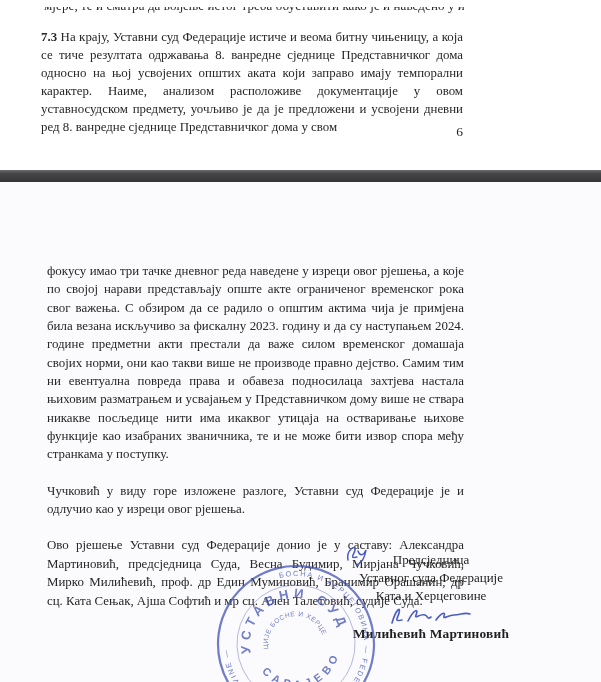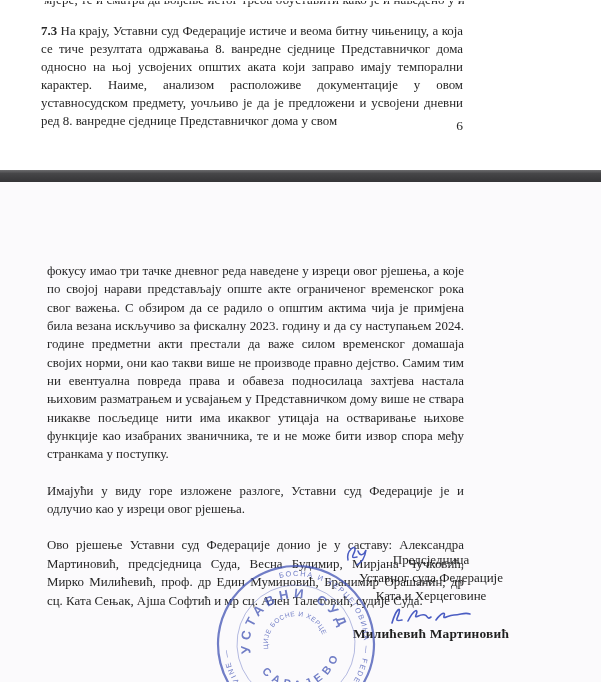--- a/index.html
+++ b/index.html
@@ -4,21 +4,21 @@
 <style>
   * { margin:0; padding:0; box-sizing:border-box; }
   html,body { width:601px; height:682px; }
   body {
     position:relative; overflow:hidden; background:#ffffff;
     font-family:"Liberation Serif","DejaVu Serif",serif;
     color:#272727;
   }
 
   
-  .page6 { position:absolute; top:1px; left:0; width:601px; height:170px; background:#ffffff; }
+  .page6 { position:absolute; top:7px; left:0; width:601px; height:170px; background:#ffffff; }
   .cutline-clip {
     position:absolute; top:0; left:44px; width:420px; height:9px; overflow:hidden;
   }
   .cutline-text {
     margin-top:-10px; line-height:18px; font-size:13px; white-space:nowrap; letter-spacing:0.1px;
   }
   .p73 {
     position:absolute; top:21px; left:41px; width:422px;
     font-size:12.9px; line-height:18.1px; text-align:justify;
   }
@@ -72,21 +72,21 @@
 
   <div class="pagenum">6</div>
 </div>
 
 <div class="divider"></div>
 
 <div class="page7">
 
   <div class="body7">
     <p>фокусу имао три тачке дневног реда наведене у изреци овог рјешења, а које по својој нарави представљају опште акте ограниченог временског рока свог важења. С обзиром да се радило о општим актима чија је примјена била везана искључиво за фискалну 2023. годину и да су наступањем 2024. године предметни акти престали да важе силом временског домашаја својих норми, они као такви више не производе правно дејство. Самим тим ни евентуална повреда права и обавеза подносилаца захтјева настала њиховим разматрањем и усвајањем у Представничком дому више не ствара никакве посљедице нити има икаквог утицаја на остваривање њихове функције као изабраних званичника, те и не може бити извор спора међу странкама у поступку.</p>
-    <p>Имајући у виду горе изложене разлоге, Уставни суд Федерације је и одлучио као у изреци овог рјешења.</p>
+    <p>Чучковић у виду горе изложене разлоге, Уставни суд Федерације је и одлучио као у изреци овог рјешења.</p>
     <p>Ово рјешење Уставни суд Федерације донио је у саставу: Александра Мартиновић, предсједница Суда, Весна Будимир, Мирјана Чучковић, Мирко Милићевић, проф. др Един Муминовић, Бранимир Орашанин, др сц. Ката Сењак, Ајша Софтић и мр сц. Ален Талетовић, судије Суда.</p>
   </div>
 
   <svg class="sig-initials" width="30" height="24" viewBox="0 0 30 24">
     <path class="blue-stroke" stroke-width="1.5" d="M4,17 C2,7 12,1 11,7 C10,12 5,16 13,14"></path>
     <path class="blue-stroke" stroke-width="1.5" d="M14,8 C16,14 20,12 22,7 C21,14 19,19 13,22"></path>
   </svg>
 
   <div class="sigblock">
     <div>Предсједница</div>

